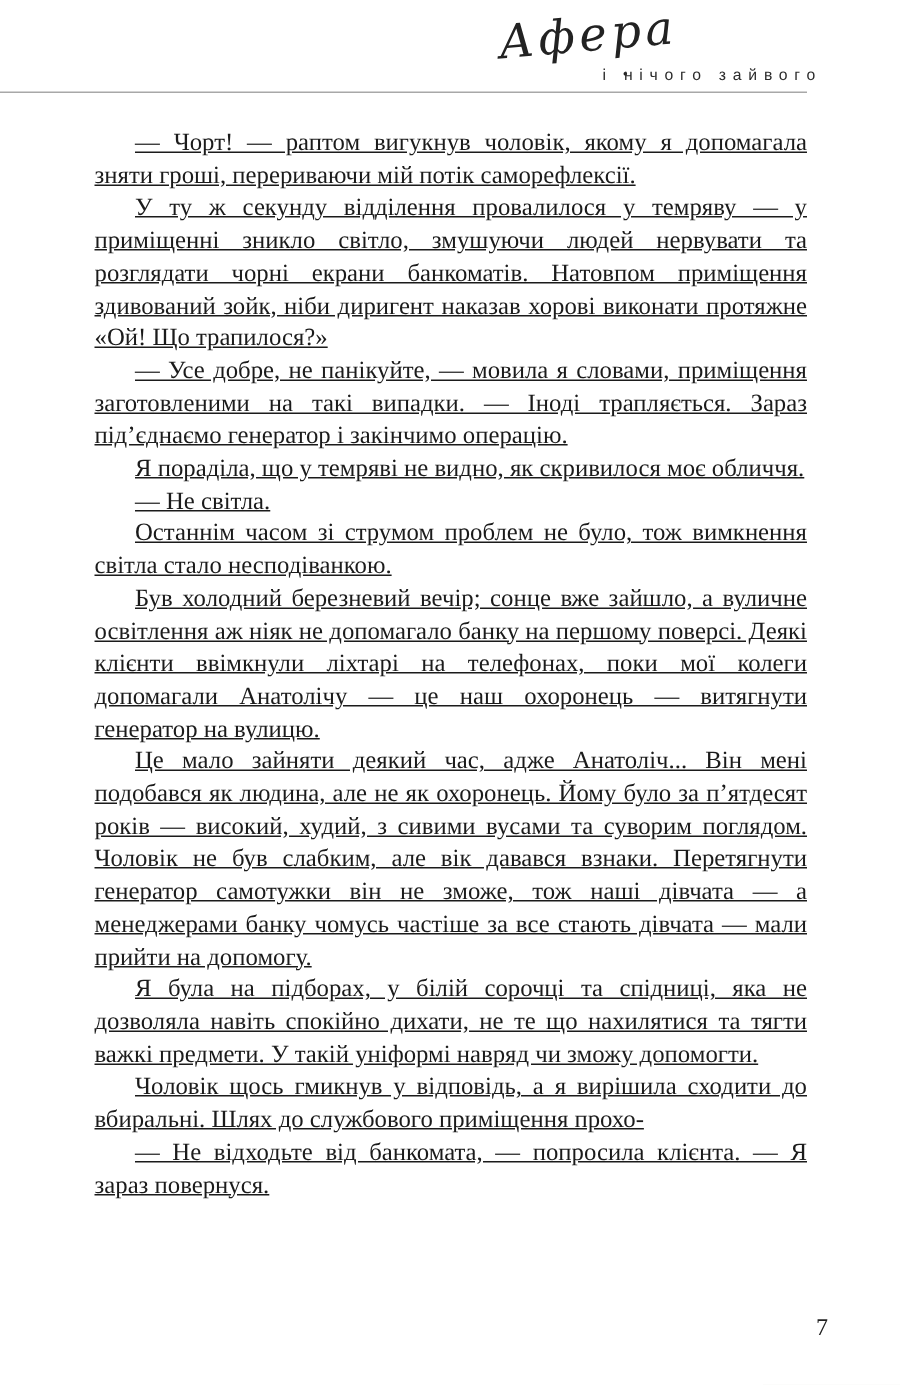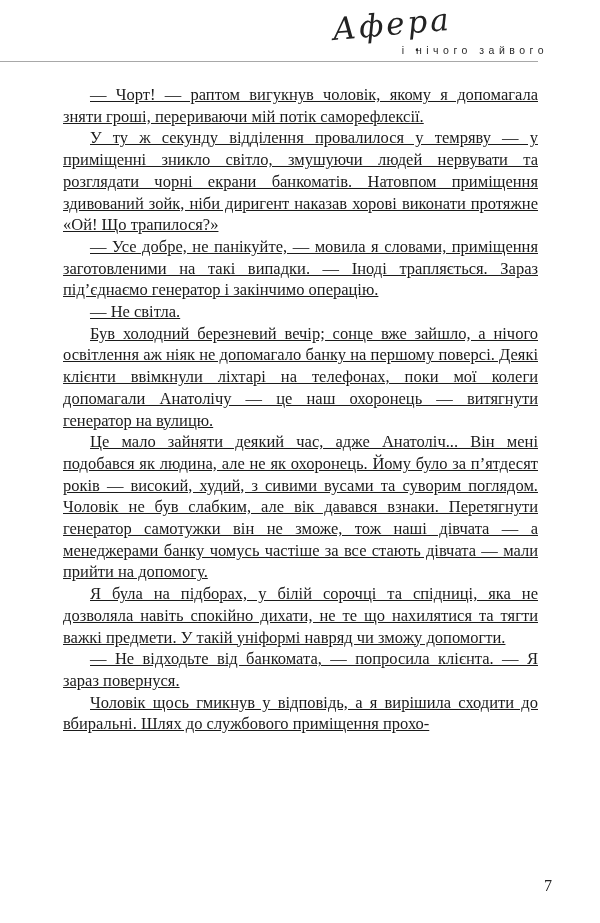--- a/index.html
+++ b/index.html
@@ -100,23 +100,25 @@
     <div class="header-rule"></div>
     <div class="logo-script">Афера</div>
     <div class="logo-dot">.</div>
     <div class="logo-tagline">і нічого зайвого</div>
   </header>
 
   <main class="text-block">
     <p>— Чорт! — раптом вигукнув чоловік, якому я допомагала зняти гроші, перериваючи мій потік саморефлексії.</p>
     <p>У ту ж секунду відділення провалилося у темряву — у приміщенні зникло світло, змушуючи людей нервувати та розглядати чорні екрани банкоматів. Натовпом приміщення здивований зойк, ніби диригент наказав хорові виконати протяжне «Ой! Що трапилося?»</p>
     <p>— Усе добре, не панікуйте, — мовила я словами, приміщення заготовленими на такі випадки. — Іноді трапляється. Зараз під’єднаємо генератор і закінчимо операцію.</p>
+    <p>Я пораділа, що у темряві не видно, як скривилося моє обличчя.</p>
     <p>— Не світла.</p>
-    <p>Був холодний березневий вечір; сонце вже зайшло, а нічого освітлення аж ніяк не допомагало банку на першому поверсі. Деякі клієнти ввімкнули ліхтарі на телефонах, поки мої колеги допомагали Анатолічу — це наш охоронець — витягнути генератор на вулицю.</p>
+    <p>Останнім часом зі струмом проблем не було, тож вимкнення світла стало несподіванкою.</p>
+    <p>Був холодний березневий вечір; сонце вже зайшло, а вуличне освітлення аж ніяк не допомагало банку на першому поверсі. Деякі клієнти ввімкнули ліхтарі на телефонах, поки мої колеги допомагали Анатолічу — це наш охоронець — витягнути генератор на вулицю.</p>
     <p>Це мало зайняти деякий час, адже Анатоліч... Він мені подобався як людина, але не як охоронець. Йому було за п’ятдесят років — високий, худий, з сивими вусами та суворим поглядом. Чоловік не був слабким, але вік давався взнаки. Перетягнути генератор самотужки він не зможе, тож наші дівчата — а менеджерами банку чомусь частіше за все стають дівчата — мали прийти на допомогу.</p>
     <p>Я була на підборах, у білій сорочці та спідниці, яка не дозволяла навіть спокійно дихати, не те що нахилятися та тягти важкі предмети. У такій уніформі навряд чи зможу допомогти.</p>
+    <p>Чоловік щось гмикнув у відповідь, а я вирішила сходити до вбиральні. Шлях до службового приміщення прохо-</p>
     <p>— Не відходьте від банкомата, — попросила клієнта. — Я зараз повернуся.</p>
-    <p>Чоловік щось гмикнув у відповідь, а я вирішила сходити до вбиральні. Шлях до службового приміщення прохо-</p>
   </main>
 
   <div class="page-number">7</div>
 
 </div>
 
 </body></html>

